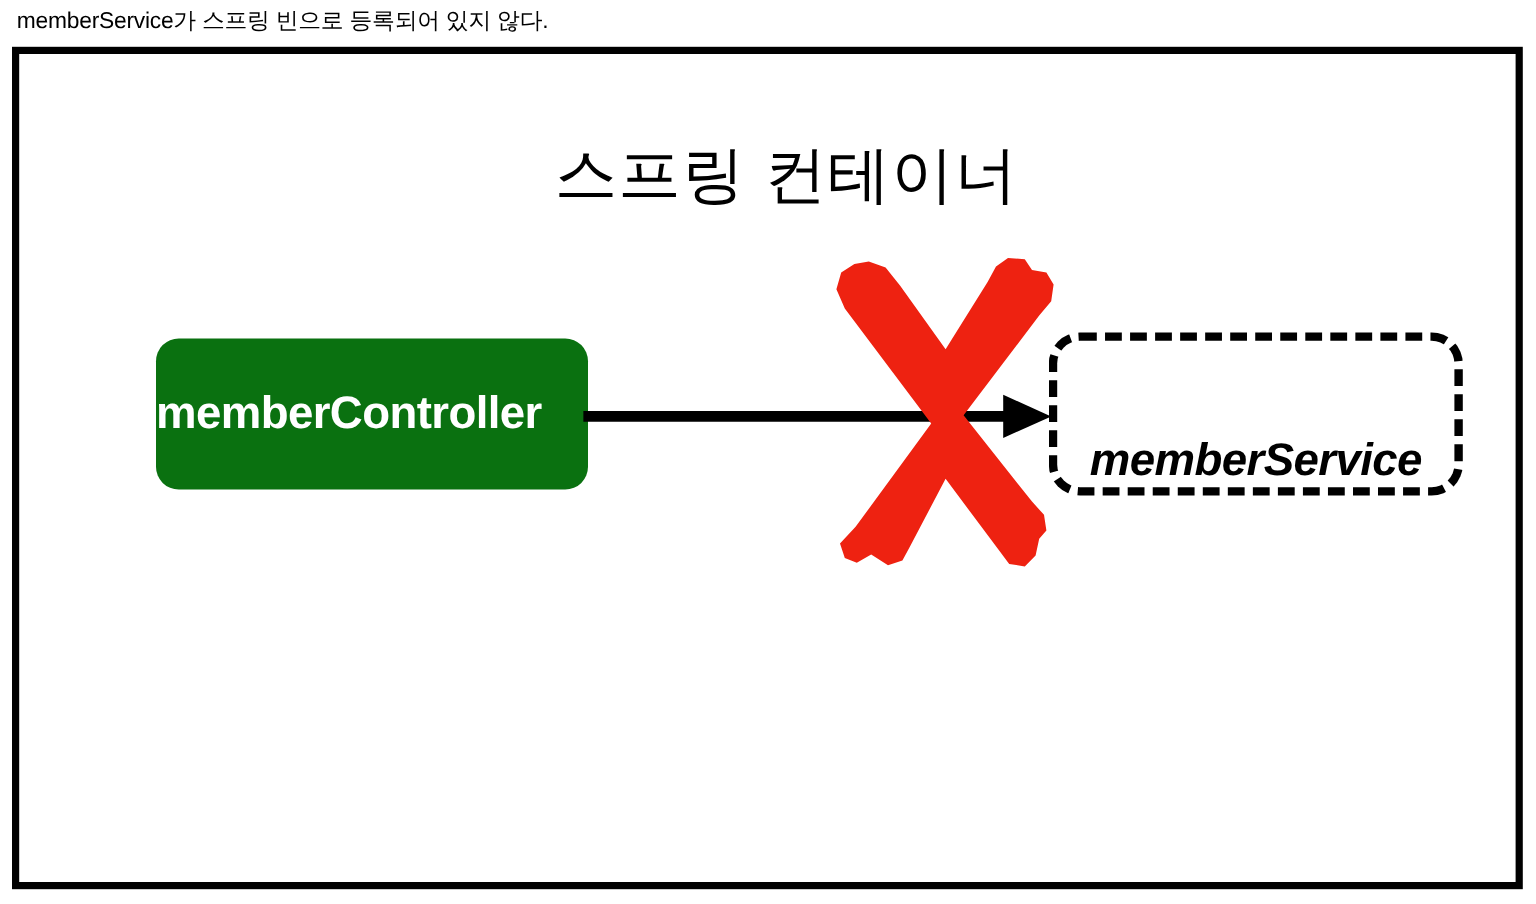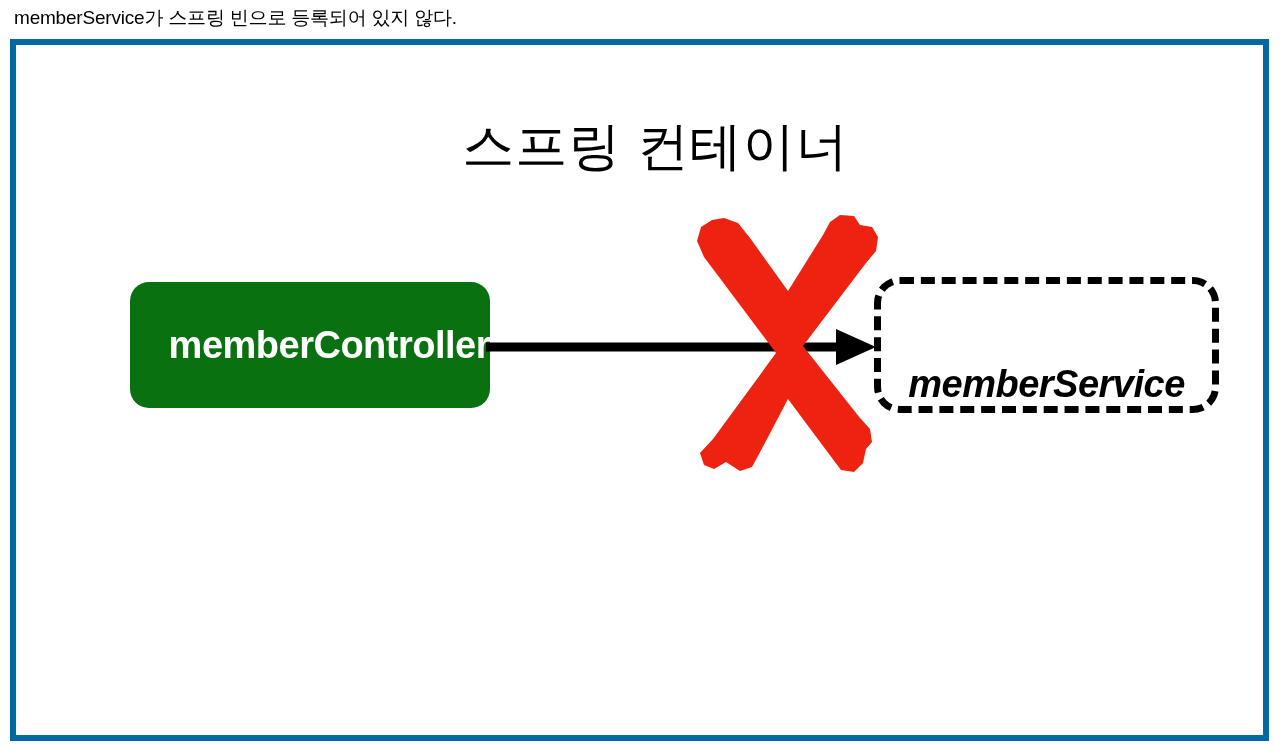--- a/index.html
+++ b/index.html
@@ -29,21 +29,21 @@
   }
 
   
   #container-frame {
     position: absolute;
     left: 10px;
     top: 39px;
     width: 1259px;
     height: 702px;
     box-sizing: border-box;
-    border: 6px solid #0369a1;
+    border: 6px solid #000000;
     background: #ffffff;
   }
 
   
   #container-title {
     position: absolute;
     left: 0;
     top: 72px;
     width: 1279px;
     text-align: center;
@@ -58,21 +58,21 @@
   #controller-box {
     position: absolute;
     left: 114px;
     top: 237px;
     width: 360px;
     height: 126px;
     background: #0A7110;
     border-radius: 19px;
     display: flex;
     align-items: center;
-    justify-content: flex-end;
+    justify-content: flex-start;
   }
   #controller-box .box-label {
     color: #ffffff;
     font-size: 38px;
     font-weight: bold;
     letter-spacing: -0.5px;
     white-space: nowrap;
   }
 
   

